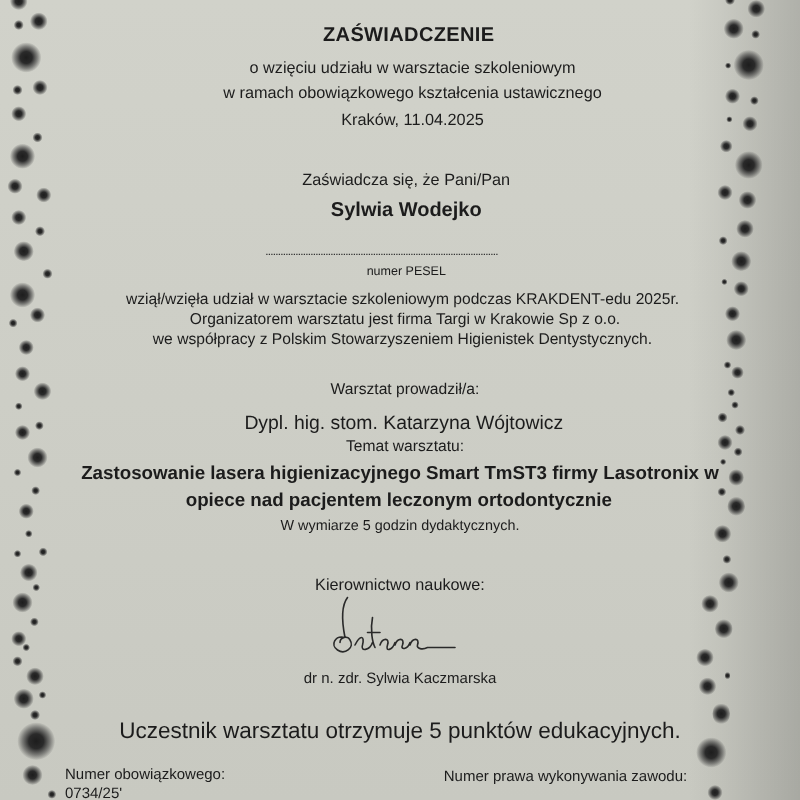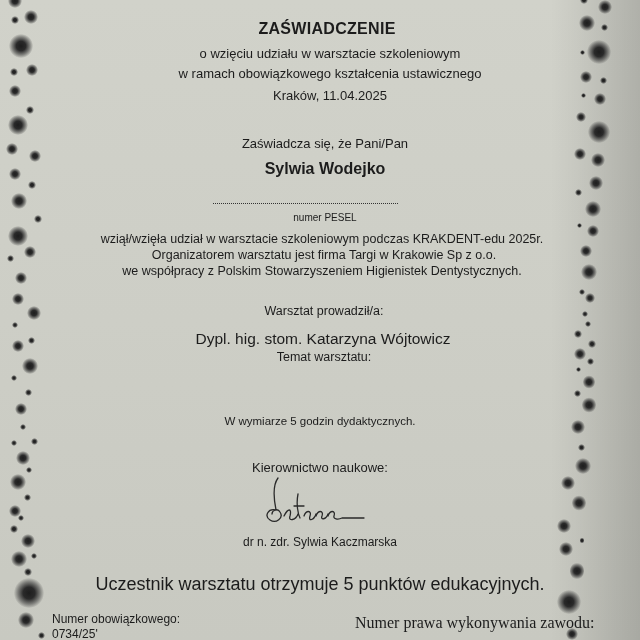--- a/index.html
+++ b/index.html
@@ -77,22 +77,21 @@
       position: absolute;
       left: 52px;
       top: 612px;
       font-size: 12px;
       line-height: 15px;
     }
     .foot-right {
       position: absolute;
       left: 355px;
       top: 614px;
-      font-size: 16px;
-      font-family: Liberation Serif, serif;
+      font-size: 12px;
     }
   </style>
 </head>
 <body>
 
 <div class="page">
 
   <div>
     <div class="dot" style="left:8px;top:-6px;width:14px;height:14px;"></div>
     <div class="dot" style="left:11px;top:16px;width:8px;height:8px;"></div>
@@ -199,20 +198,22 @@
   <div class="txt pesel">numer PESEL</div>
 
   <div class="txt p1">wziął/wzięła udział w warsztacie  szkoleniowym podczas KRAKDENT-edu 2025r.</div>
   <div class="txt p2">Organizatorem warsztatu jest firma Targi w Krakowie Sp z o.o.</div>
   <div class="txt p3">we współpracy z Polskim Stowarzyszeniem Higienistek Dentystycznych.</div>
 
   <div class="txt led-label">Warsztat prowadził/a:</div>
   <div class="txt led-name">Dypl. hig. stom. Katarzyna Wójtowicz</div>
 
   <div class="txt topic-label">Temat warsztatu:</div>
+  <div class="txt topic1">Zastosowanie lasera higienizacyjnego Smart TmST3 firmy Lasotronix w</div>
+  <div class="txt topic2">opiece nad pacjentem leczonym ortodontycznie</div>
   <div class="txt hours">W wymiarze 5 godzin dydaktycznych.</div>
 
   <div class="txt board-label">Kierownictwo naukowe:</div>
   <svg class="signature" viewBox="0 0 110 60">
     <path d="M20 8 C14 16, 16 30, 18 40 M18 40 C10 38, 6 46, 12 50 C18 54, 26 48, 22 42 C20 38, 14 40, 14 44 M26 46 C30 38, 34 38, 32 46 C30 52, 38 50, 40 44 M40 24 C38 34, 40 44, 42 48 M36 36 L46 36 M46 46 C48 40, 54 40, 52 46 C50 52, 56 50, 58 44 M58 46 C60 40, 66 40, 64 46 C62 50, 68 50, 70 44 M70 46 C72 40, 78 40, 76 46 C75 49, 80 50, 84 48 L106 48" fill="none" stroke="#2a2a2a" stroke-width="1.3" stroke-linecap="round" stroke-linejoin="round"></path>
   </svg>
   <div class="txt board-name">dr n. zdr. Sylwia Kaczmarska</div>
 
   <div class="txt points">Uczestnik warsztatu otrzymuje 5 punktów edukacyjnych.</div>
 

